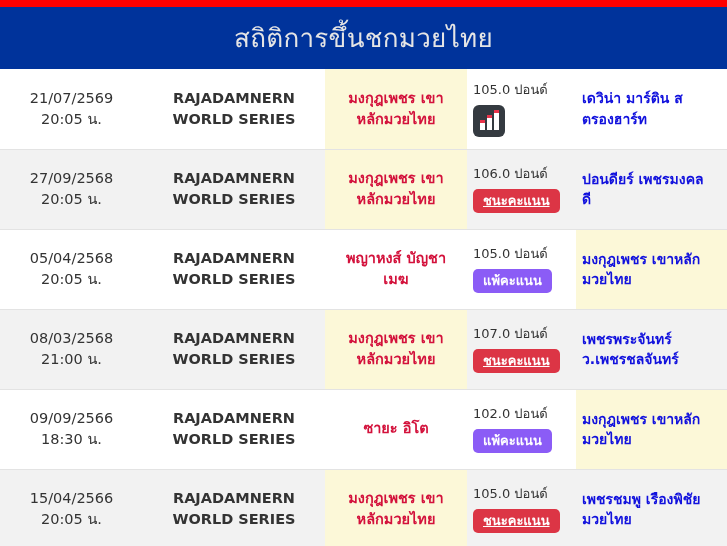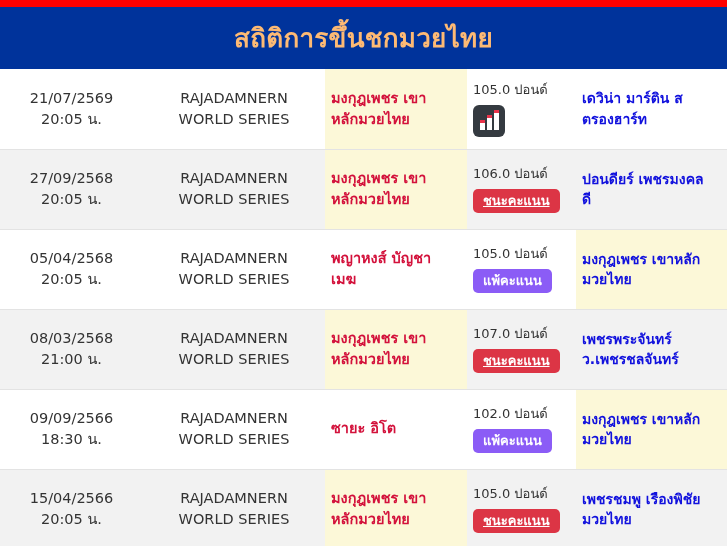--- a/index.html
+++ b/index.html
@@ -26,23 +26,23 @@
   
   .page-header {
     height: 62px;
     width: 100%;
     background: #00339B;
     display: flex;
     align-items: center;
     justify-content: center;
   }
   .page-header .title {
-    color: #fdba74;
+    color: #e5e5e5;
     font-size: 26px;
-    font-weight: bold;
+    font-weight: normal;
     letter-spacing: 0.3px;
     line-height: 1.1;
     text-align: left;
   }
 
   
   .stats-table {
     width: 100%;
     border-collapse: collapse;
     table-layout: fixed;
@@ -72,26 +72,27 @@
     color: #333333;
     font-size: 14.5px;
   }
   .cell-date .date-line,
   .cell-date .time-line { display: block; }
 
   .cell-event {
     text-align: center;
     color: #333333;
     font-size: 14.5px;
+    font-weight: bold;
   }
   .cell-event .ev1,
   .cell-event .ev2 { display: block; }
 
   .cell-opponent {
-    text-align: left;
+    text-align: center;
     color: #D3113B;
     font-size: 14.5px;
     font-weight: bold;
     padding-right: 12px;
   }
 
   .cell-fighter {
     text-align: left;
     color: #1111DD;
     font-size: 14px;

